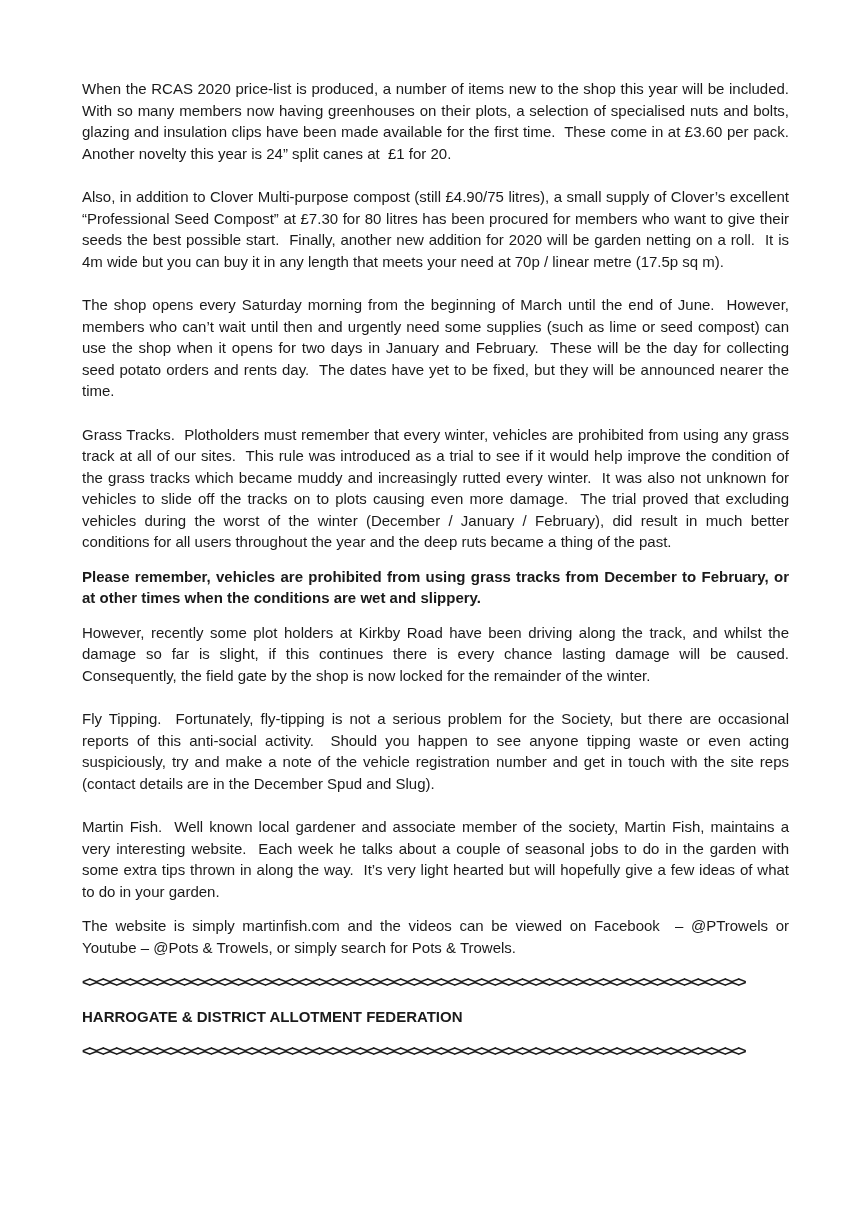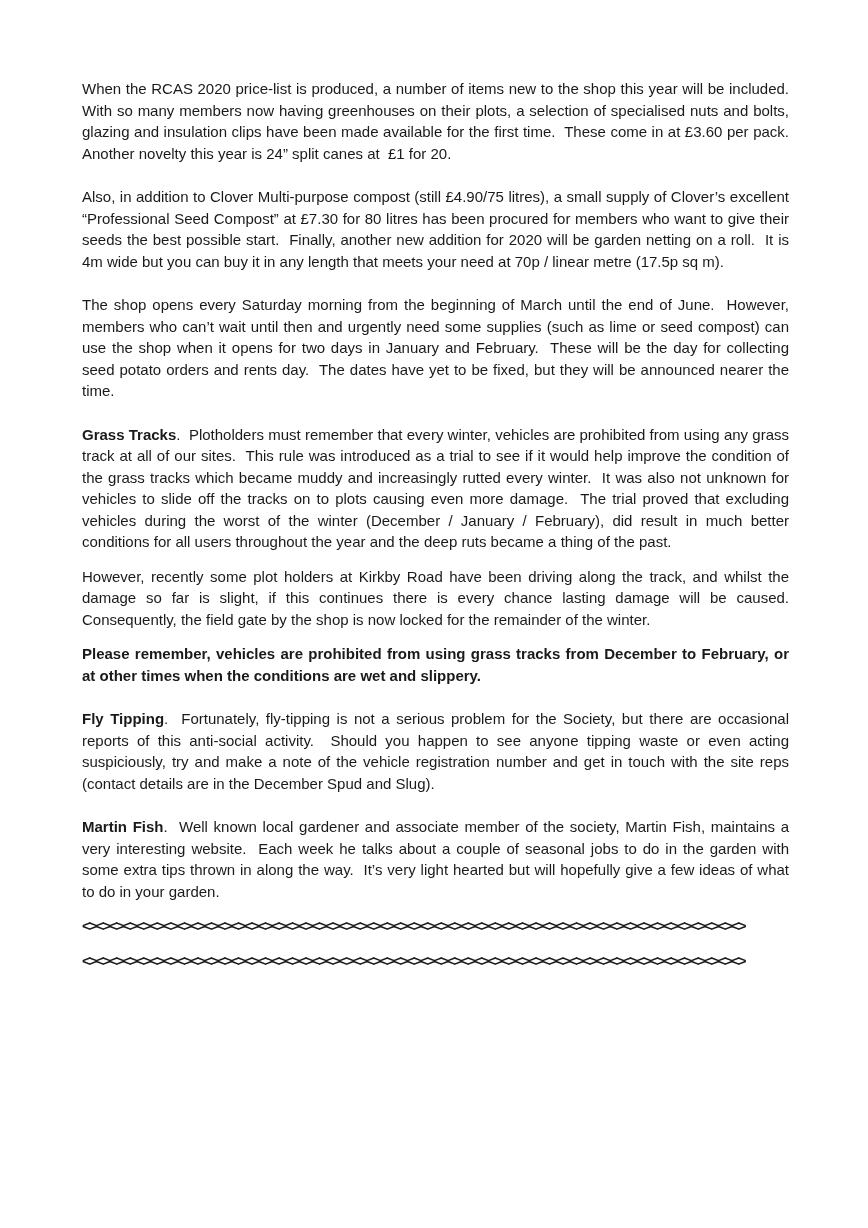--- a/index.html
+++ b/index.html
@@ -24,21 +24,21 @@
   .para {
     margin: 0 0 13px 0;
     font-size: 15px;
     line-height: 21.5px;
     text-align: justify;
     white-space: pre-wrap;
   }
   .sp26 { margin-top: 22px; }
   .sp39 { margin-top: 39px; }
   .bold { font-weight: bold; }
-  .lead { font-weight: bold; }
+  .lead { font-weight: normal; }
   .divider {
     margin: 0 0 13px 0;
     font-size: 15px;
     line-height: 21.5px;
     font-weight: bold;
     letter-spacing: -2px;
     white-space: nowrap;
     overflow: hidden;
     text-align: left;
   }
@@ -56,28 +56,30 @@
 <div class="page">
 
   <p class="para">When the RCAS 2020 price-list is produced, a number of items new to the shop this year will be included.  With so many members now having greenhouses on their plots, a selection of specialised nuts and bolts, glazing and insulation clips have been made available for the first time.  These come in at £3.60 per pack.  Another novelty this year is 24” split canes at  £1 for 20.</p>
 
   <p class="para sp26">Also, in addition to Clover Multi-purpose compost (still £4.90/75 litres), a small supply of Clover’s excellent “Professional Seed Compost” at £7.30 for 80 litres has been procured for members who want to give their seeds the best possible start.  Finally, another new addition for 2020 will be garden netting on a roll.  It is 4m wide but you can buy it in any length that meets your need at 70p / linear metre (17.5p sq m).</p>
 
   <p class="para sp26">The shop opens every Saturday morning from the beginning of March until the end of June.  However, members who can’t wait until then and urgently need some supplies (such as lime or seed compost) can use the shop when it opens for two days in January and February.  These will be the day for collecting seed potato orders and rents day.  The dates have yet to be fixed, but they will be announced nearer the time.</p>
 
   <p class="para sp26"><span class="lead">Grass Tracks</span><span>.  Plotholders must remember that every winter, vehicles are prohibited from using any grass track at all of our sites.  This rule was introduced as a trial to see if it would help improve the condition of the grass tracks which became muddy and increasingly rutted every winter.  It was also not unknown for vehicles to slide off the tracks on to plots causing even more damage.  The trial proved that excluding vehicles during the worst of the winter (December / January / February), did result in much better conditions for all users throughout the year and the deep ruts became a thing of the past.</span></p>
 
+  <p class="para bold">Please remember, vehicles are prohibited from using grass tracks from December to February, or at other times when the conditions are wet and slippery.</p>
+
   <p class="para">However, recently some plot holders at Kirkby Road have been driving along the track, and whilst the damage so far is slight, if this continues there is every chance lasting damage will be caused.  Consequently, the field gate by the shop is now locked for the remainder of the winter.</p>
-
-  <p class="para bold">Please remember, vehicles are prohibited from using grass tracks from December to February, or at other times when the conditions are wet and slippery.</p>
 
   <p class="para sp26"><span class="lead">Fly Tipping</span><span>.  Fortunately, fly-tipping is not a serious problem for the Society, but there are occasional reports of this anti-social activity.  Should you happen to see anyone tipping waste or even acting suspiciously, try and make a note of the vehicle registration number and get in touch with the site reps (contact details are in the December Spud and Slug).</span></p>
 
   <p class="para sp26"><span class="lead">Martin Fish</span><span>.  Well known local gardener and associate member of the society, Martin Fish, maintains a very interesting website.  Each week he talks about a couple of seasonal jobs to do in the garden with some extra tips thrown in along the way.  It’s very light hearted but will hopefully give a few ideas of what to do in your garden.</span></p>
 
+  <p class="para">The website is simply martinfish.com and the videos can be viewed on Facebook  – @PTrowels or Youtube – @Pots &amp; Trowels, or simply search for Pots &amp; Trowels.</p>
 
   <p class="divider sp26">&lt;&gt;&lt;&gt;&lt;&gt;&lt;&gt;&lt;&gt;&lt;&gt;&lt;&gt;&lt;&gt;&lt;&gt;&lt;&gt;&lt;&gt;&lt;&gt;&lt;&gt;&lt;&gt;&lt;&gt;&lt;&gt;&lt;&gt;&lt;&gt;&lt;&gt;&lt;&gt;&lt;&gt;&lt;&gt;&lt;&gt;&lt;&gt;&lt;&gt;&lt;&gt;&lt;&gt;&lt;&gt;&lt;&gt;&lt;&gt;&lt;&gt;&lt;&gt;&lt;&gt;&lt;&gt;&lt;&gt;&lt;&gt;&lt;&gt;&lt;&gt;&lt;&gt;&lt;&gt;&lt;&gt;&lt;&gt;&lt;&gt;&lt;&gt;&lt;&gt;&lt;&gt;&lt;&gt;&lt;&gt;&lt;&gt;</p>
 
+  <p class="heading">HARROGATE &amp; DISTRICT ALLOTMENT FEDERATION</p>
 
 
   <p class="divider sp39">&lt;&gt;&lt;&gt;&lt;&gt;&lt;&gt;&lt;&gt;&lt;&gt;&lt;&gt;&lt;&gt;&lt;&gt;&lt;&gt;&lt;&gt;&lt;&gt;&lt;&gt;&lt;&gt;&lt;&gt;&lt;&gt;&lt;&gt;&lt;&gt;&lt;&gt;&lt;&gt;&lt;&gt;&lt;&gt;&lt;&gt;&lt;&gt;&lt;&gt;&lt;&gt;&lt;&gt;&lt;&gt;&lt;&gt;&lt;&gt;&lt;&gt;&lt;&gt;&lt;&gt;&lt;&gt;&lt;&gt;&lt;&gt;&lt;&gt;&lt;&gt;&lt;&gt;&lt;&gt;&lt;&gt;&lt;&gt;&lt;&gt;&lt;&gt;&lt;&gt;&lt;&gt;&lt;&gt;&lt;&gt;&lt;&gt;</p>
 
 </div>
 
 </body></html>

